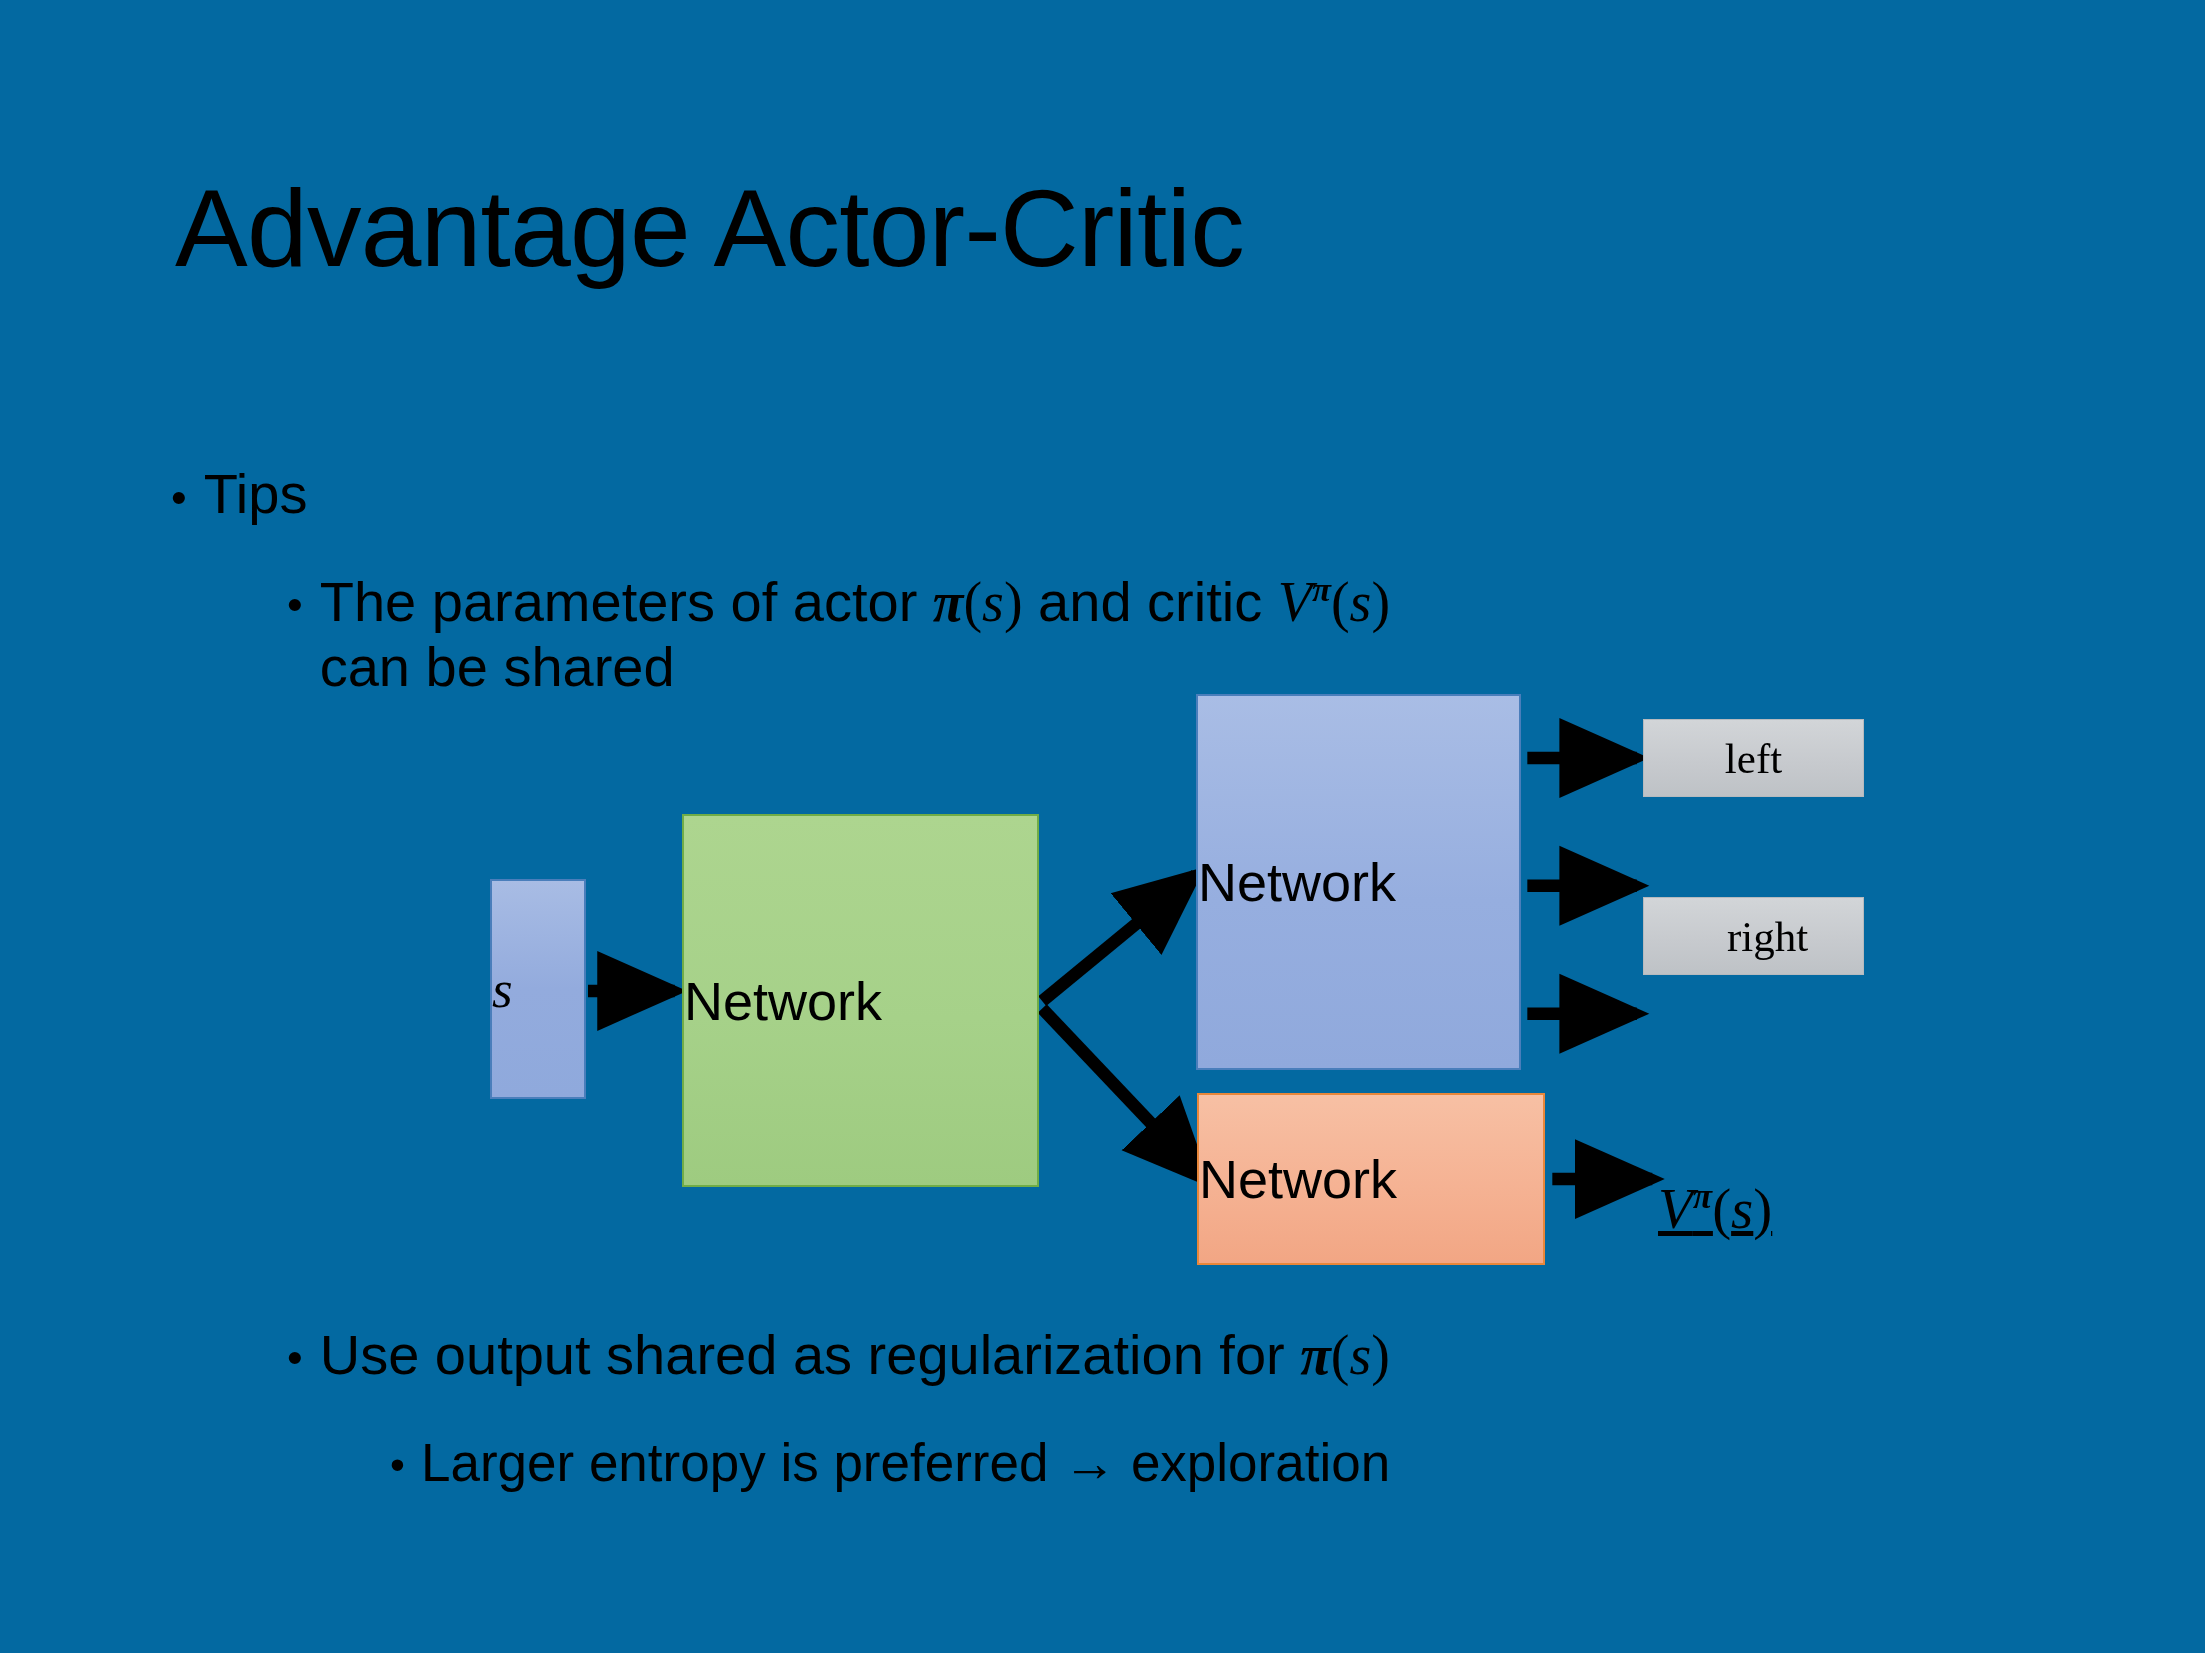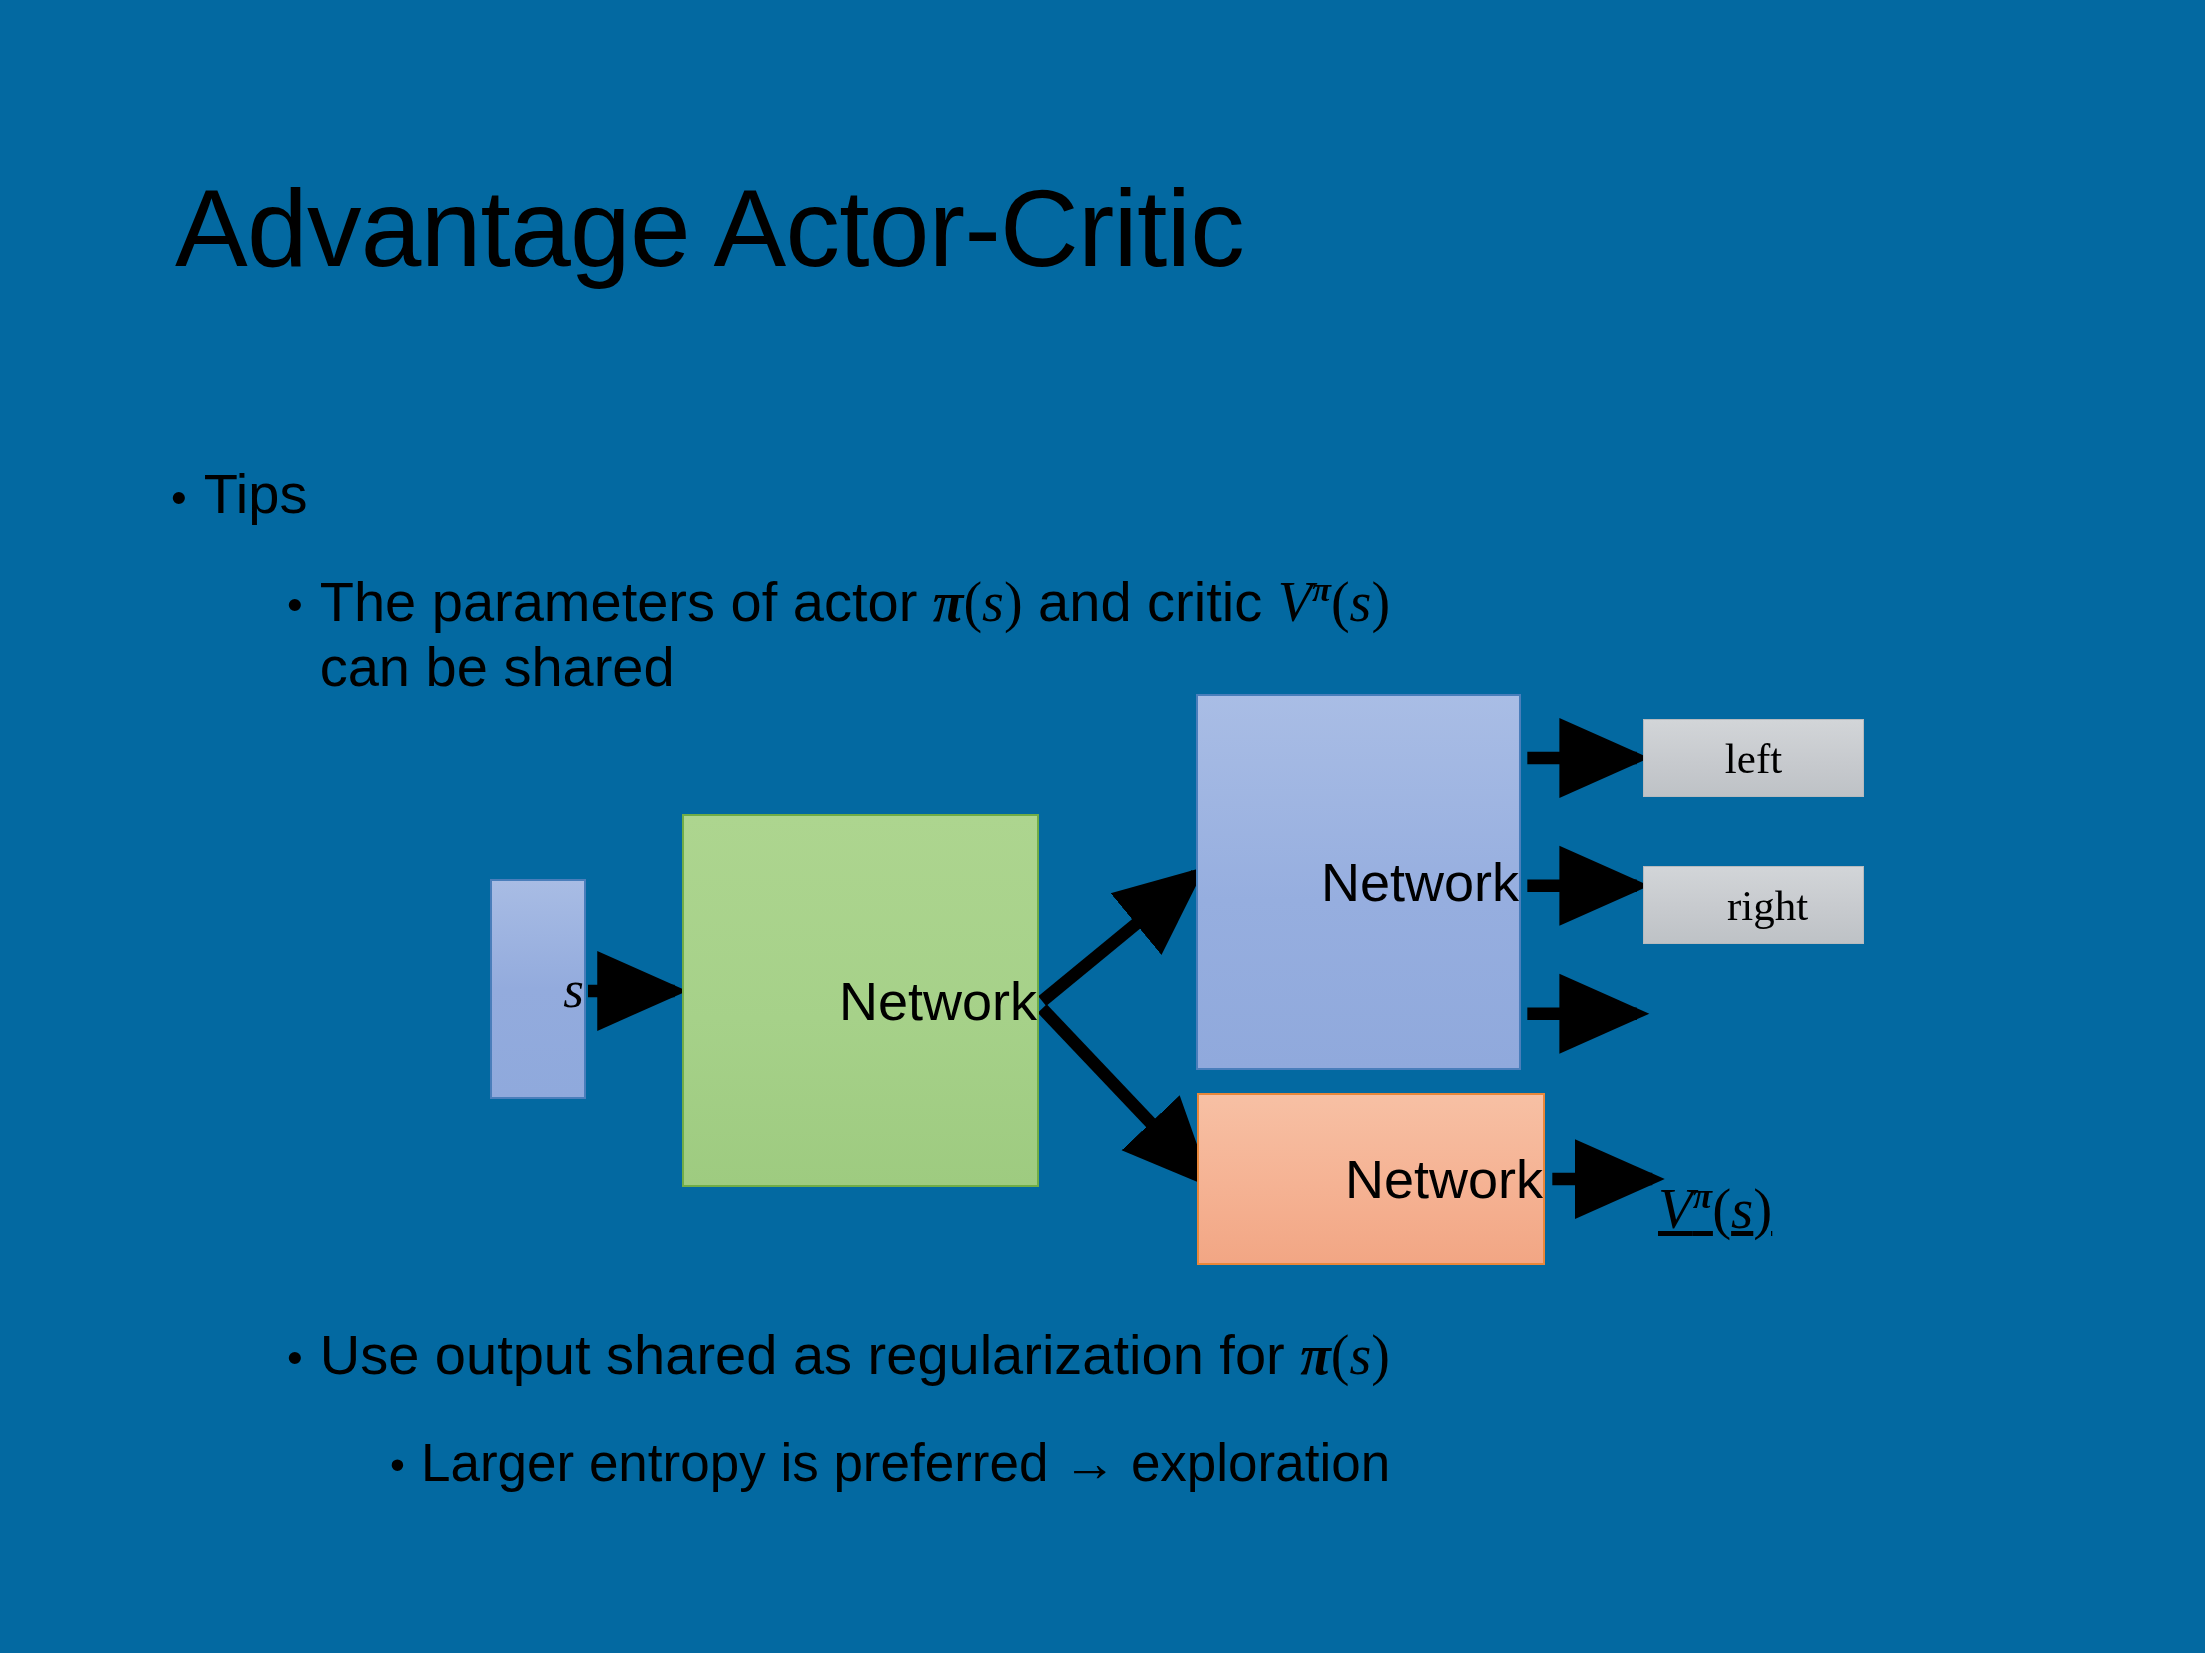--- a/index.html
+++ b/index.html
@@ -113,21 +113,21 @@
     height: 1654px;
     pointer-events: none;
   }
   #diagram > * { pointer-events: auto; }
 
   .node {
     position: absolute;
     box-sizing: border-box;
     display: flex;
     align-items: center;
-    justify-content: flex-end;
+    justify-content: flex-start;
     font-family: "Liberation Sans", sans-serif;
     font-size: 54px;
     font-weight: 400;
     color: #000;
   }
 
   #node-state {
     left: 490px;
     top: 879px;
     width: 96px;
@@ -172,21 +172,21 @@
     justify-content: center;
     width: 221px;
     height: 78px;
     background: linear-gradient(180deg, #d2d5d8 0%, #c7cace 55%, #bec2c6 100%);
     border: 1.5px solid #b6babe;
     font-family: "Liberation Serif", "DejaVu Serif", serif;
     font-size: 43px;
     color: #000;
   }
   #out-left  { left: 1643px; top: 719px; }
-  #out-right { left: 1643px; top: 866px; padding-left: 28px; }
+  #out-right { left: 1643px; top: 897px; padding-left: 28px; }
   #out-fire  { left: 1643px; top: 975px; }
 
   #vpi-label {
     position: absolute;
     left: 1658px;
     top: 1176px;
     font-size: 57px;
     white-space: nowrap;
     text-decoration: underline;
   }

